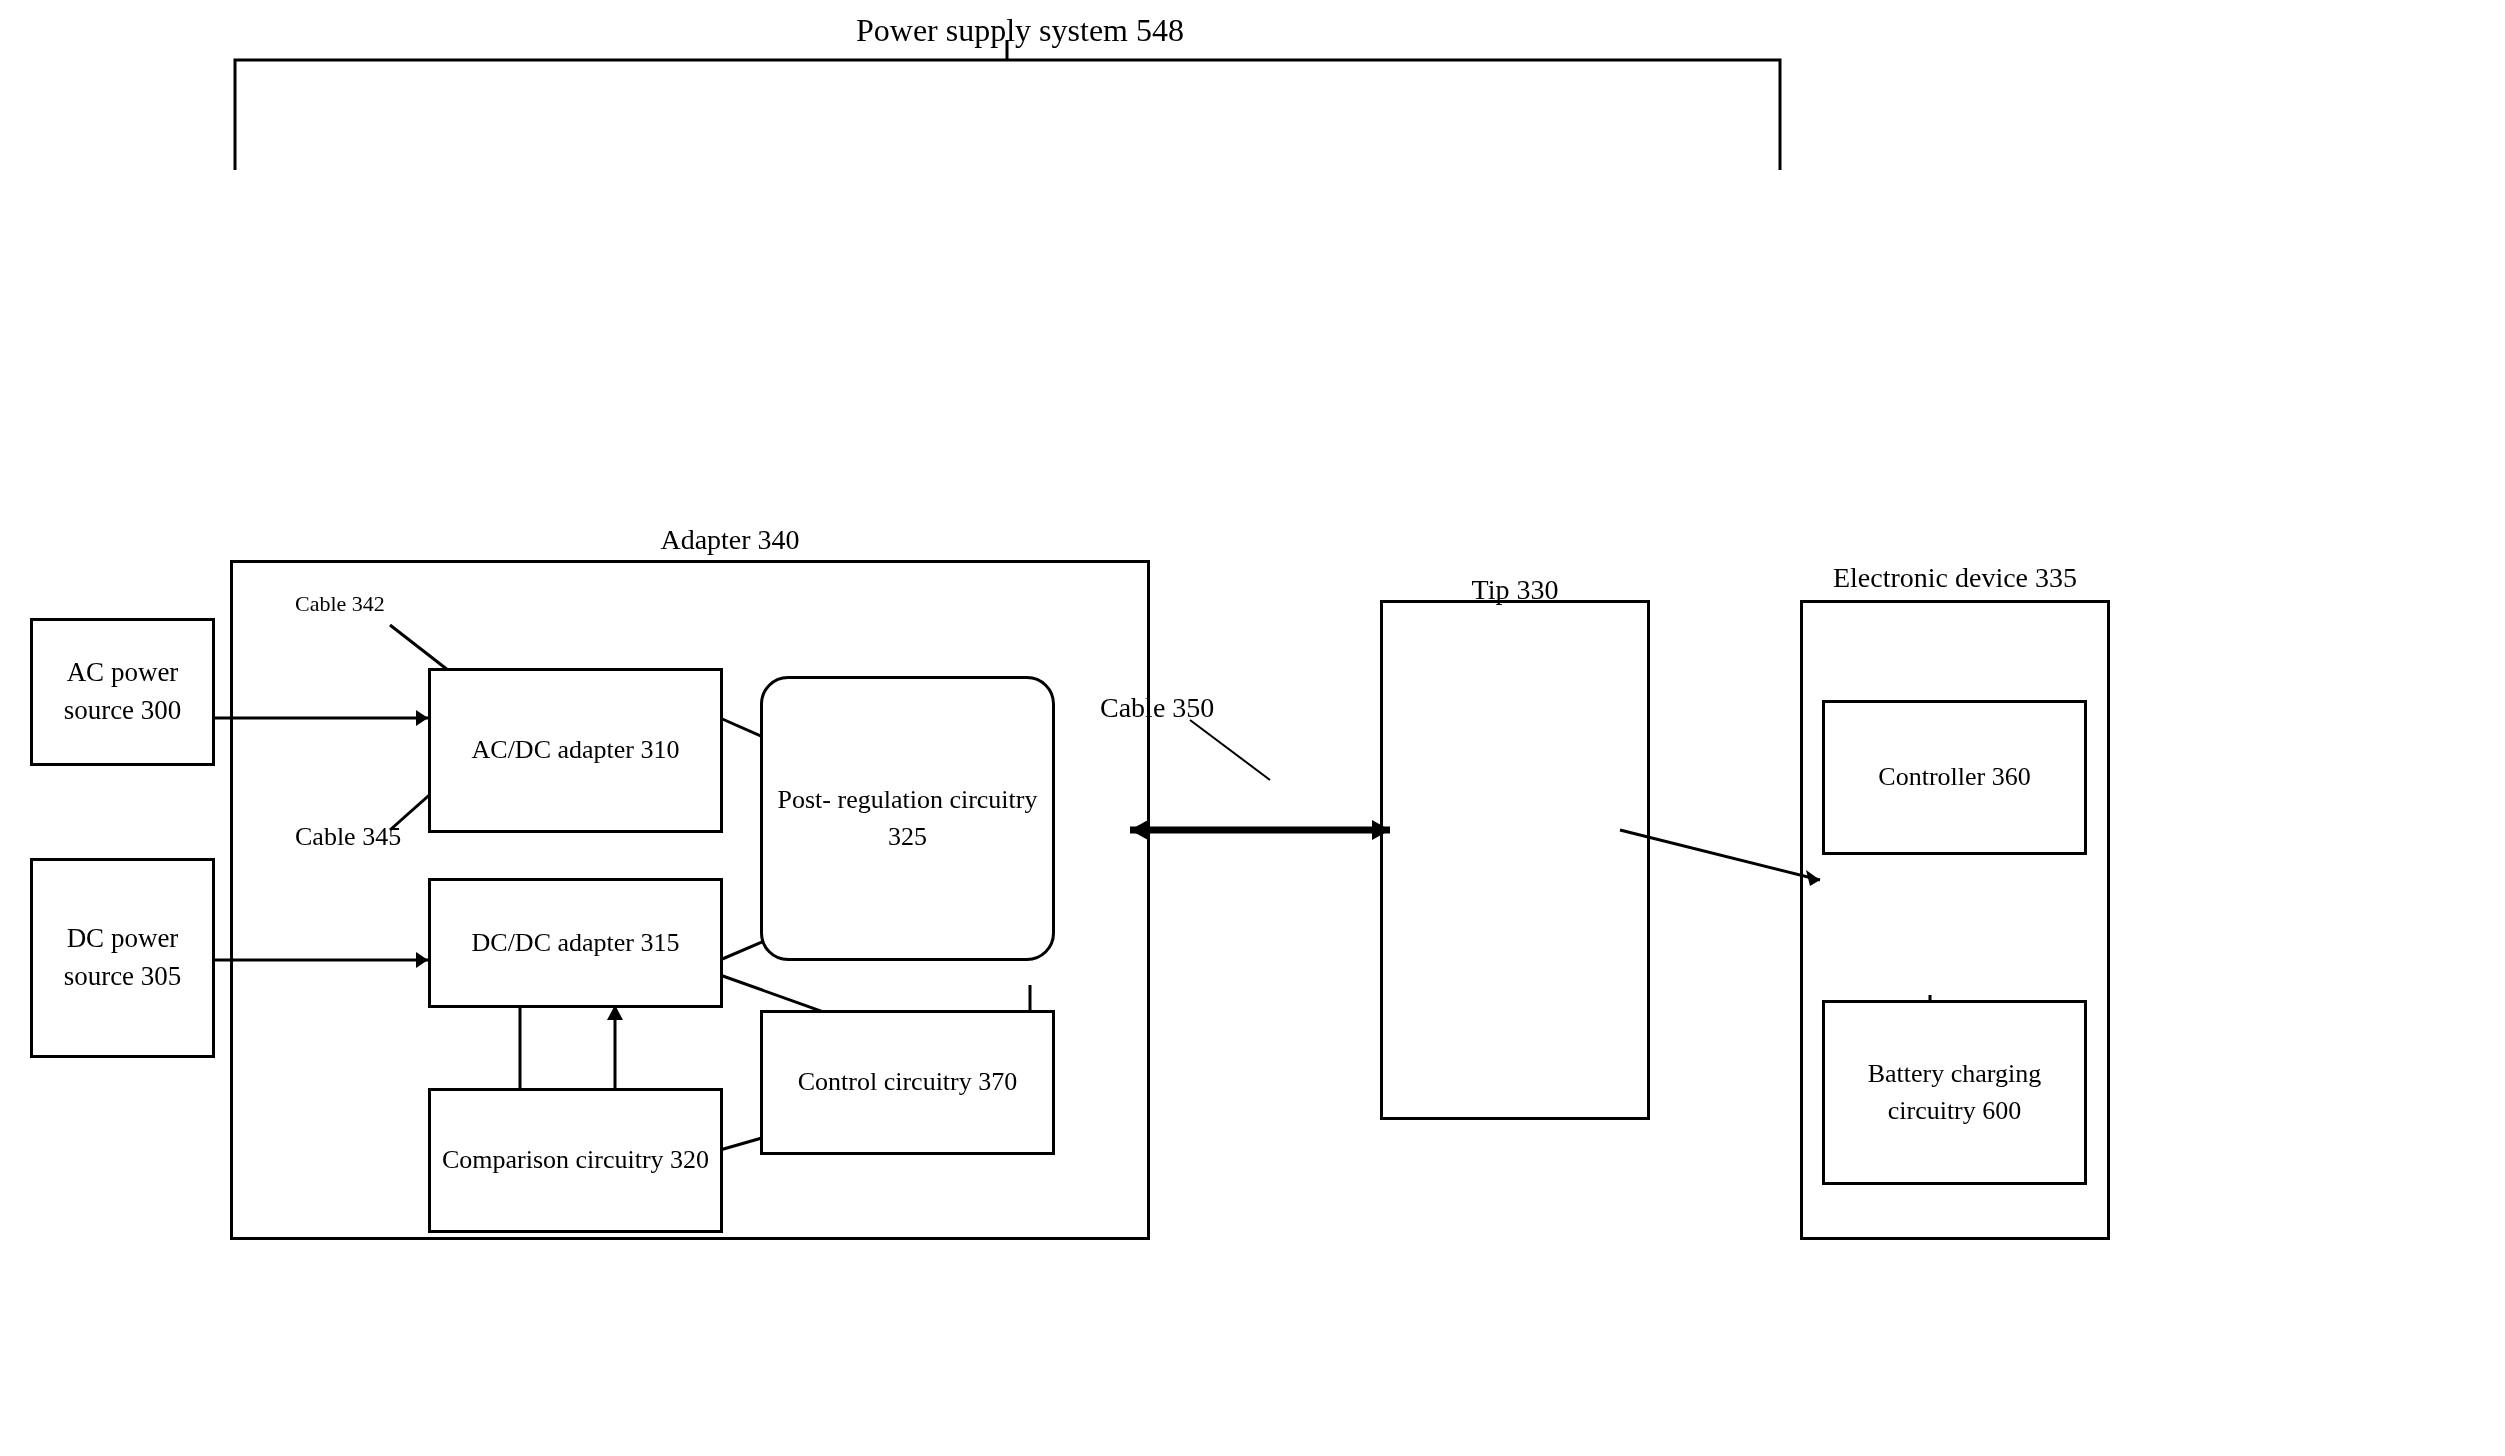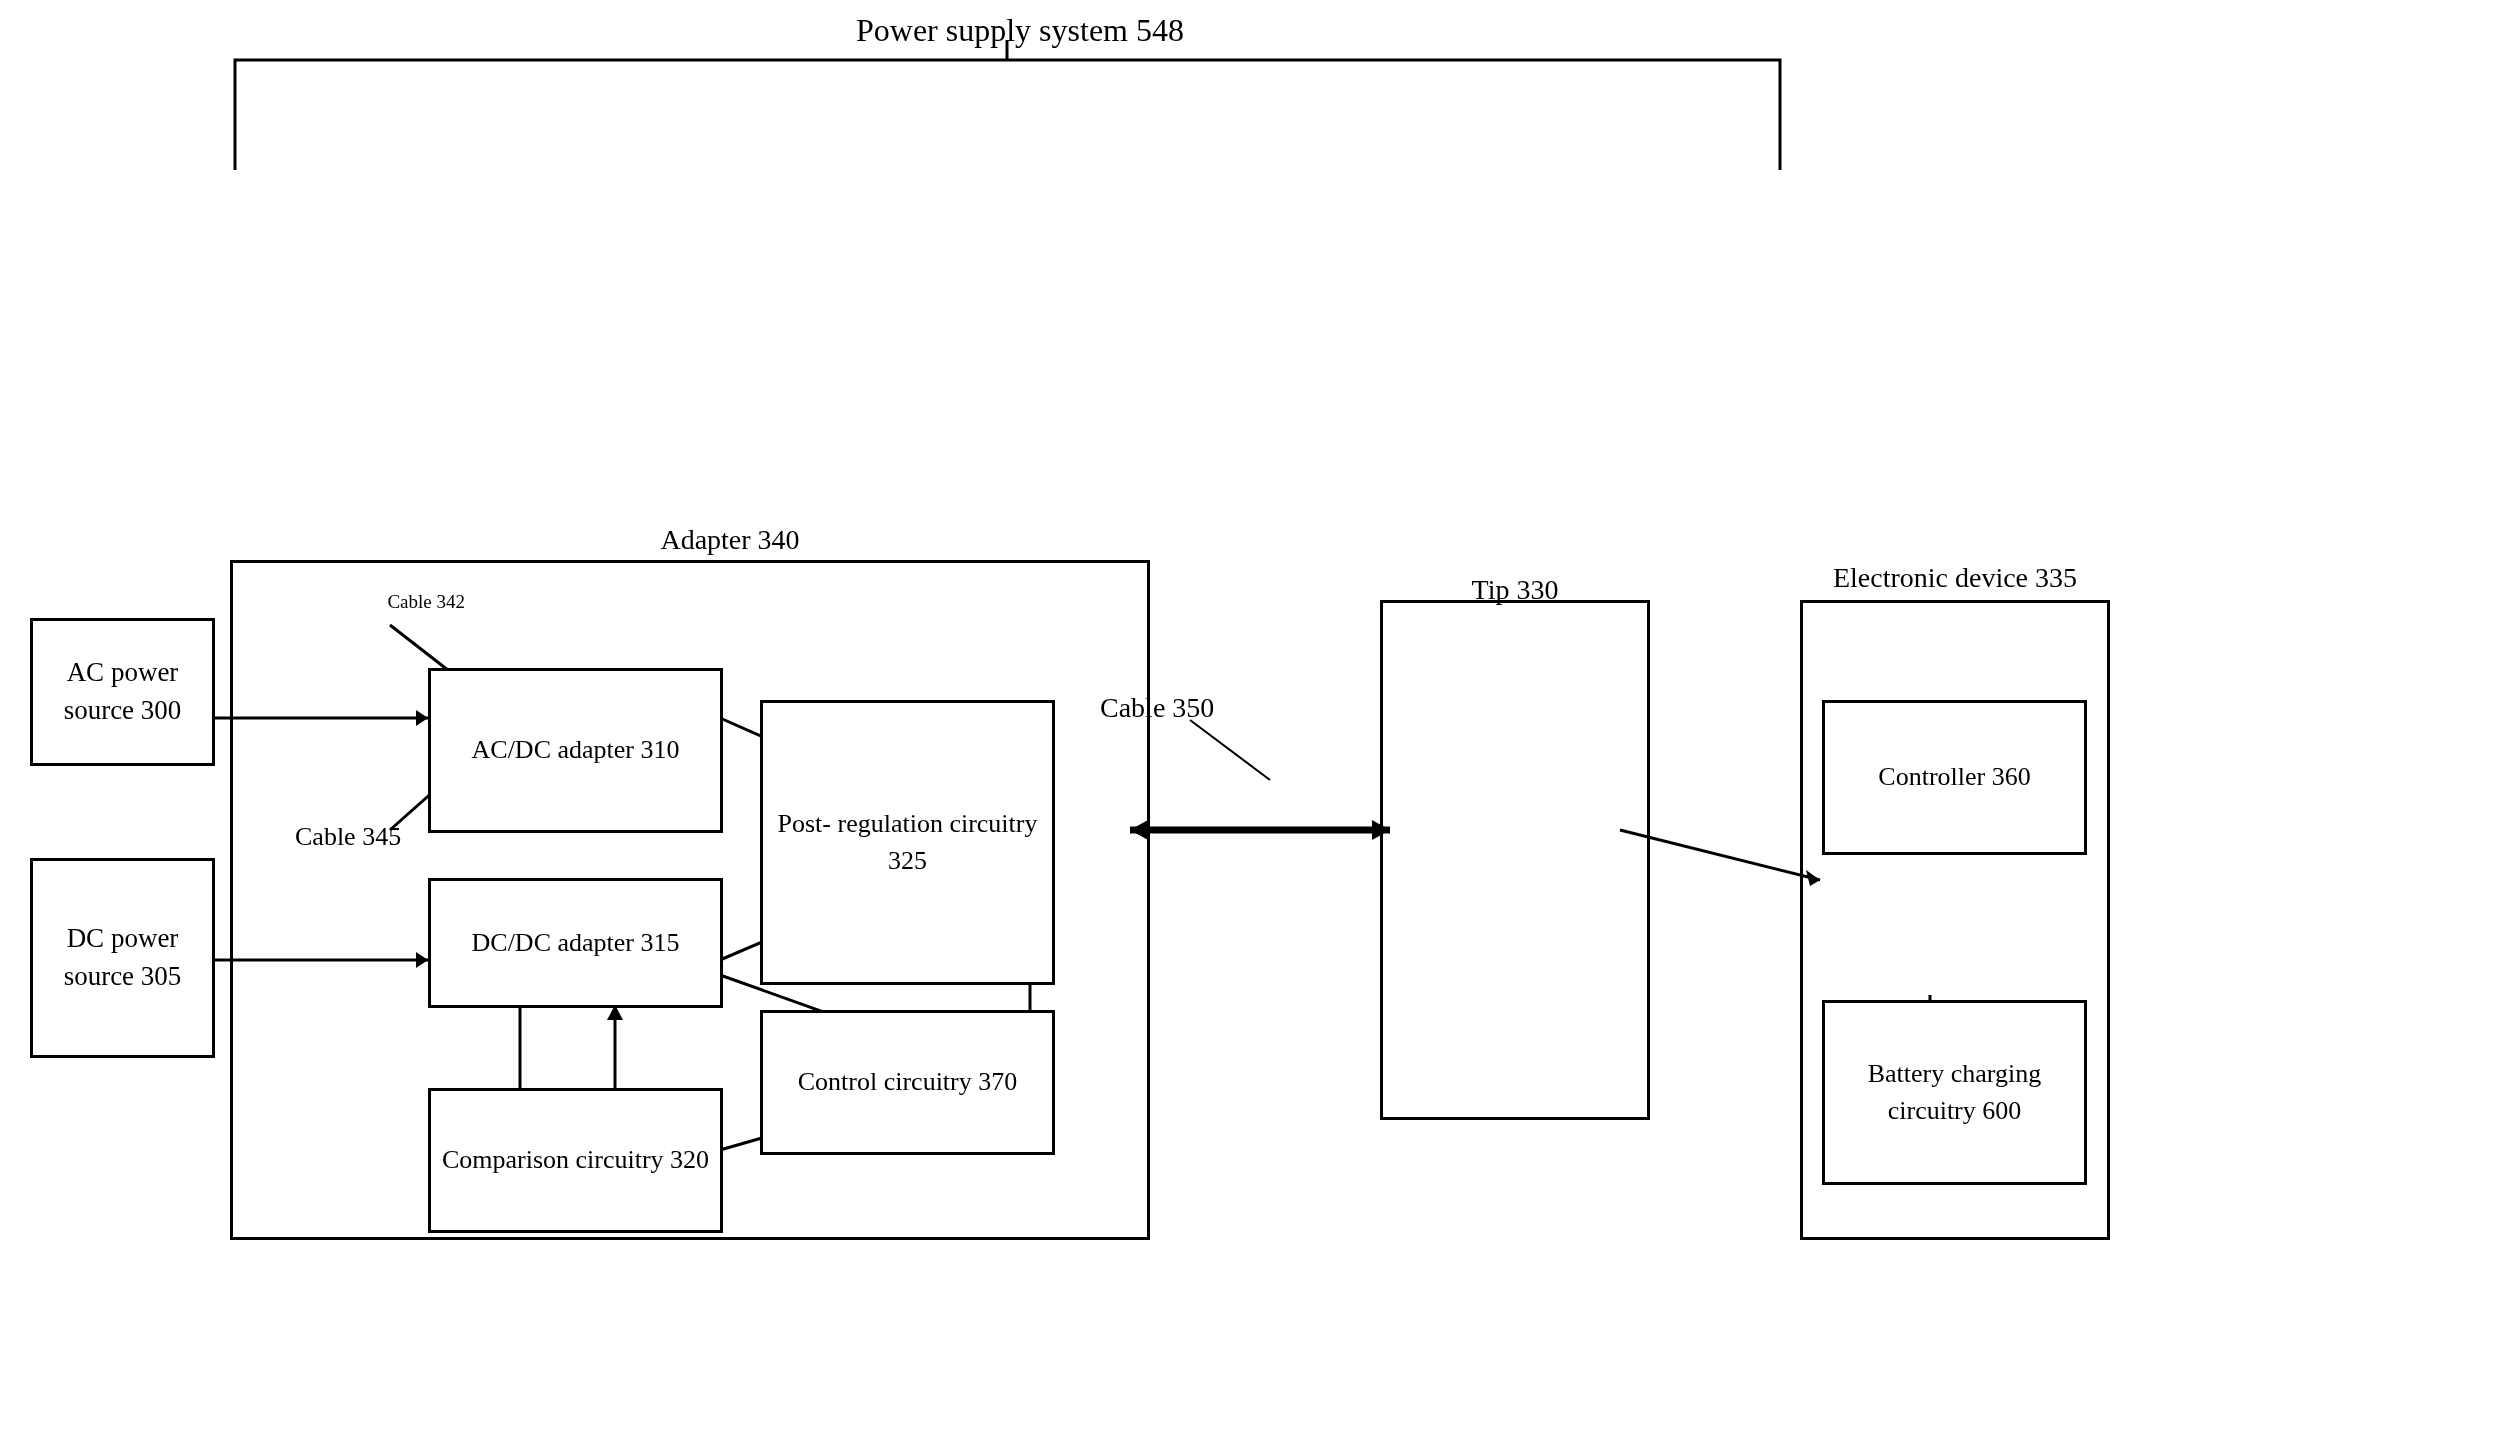--- a/index.html
+++ b/index.html
@@ -124,40 +124,40 @@
 source
 305</span>
   </div>
 
   <div class="outer-box" style="left: 230px; top: 560px; width: 920px; height: 680px;">
   </div>
 
   <div class="label" style="left: 630px; top: 522px; font-size: 28px; width: 200px;">Adapter
 340</div>
 
-  <div class="label" style="left: 295px; top: 590px; font-size: 19px; width: 170px; text-align: right;">Cable 342</div>
+  <div class="label" style="left: 295px; top: 590px; font-size: 22px; width: 170px; text-align: left;">Cable 342</div>
 
   <div class="label" style="left: 295px; top: 820px; font-size: 26px; width: 170px; text-align: left;">Cable 345</div>
 
   <div class="box" style="left: 428px; top: 640px; width: 295px; height: 165px; font-size: 26px; margin-top: 28px;">
     <span>AC/DC
 adapter 310</span>
   </div>
 
   <div class="box" style="left: 428px; top: 878px; width: 295px; height: 130px; font-size: 26px;">
     <span>DC/DC
 adapter 315</span>
   </div>
 
   <div class="box" style="left: 428px; top: 1088px; width: 295px; height: 145px; font-size: 26px;">
     <span>Comparison
 circuitry 320</span>
   </div>
 
-  <div class="box" style="left: 760px; top: 700px; width: 295px; height: 285px; font-size: 26px;">
+  <div class="box" style="left: 760px; top: 676px; width: 295px; height: 285px; font-size: 26px; border-radius: 28px;">
     <span>Post-
 regulation
 circuitry 325</span>
   </div>
 
   <div class="box" style="left: 760px; top: 1010px; width: 295px; height: 145px; font-size: 26px;">
     <span>Control
 circuitry
 370</span>
   </div>

